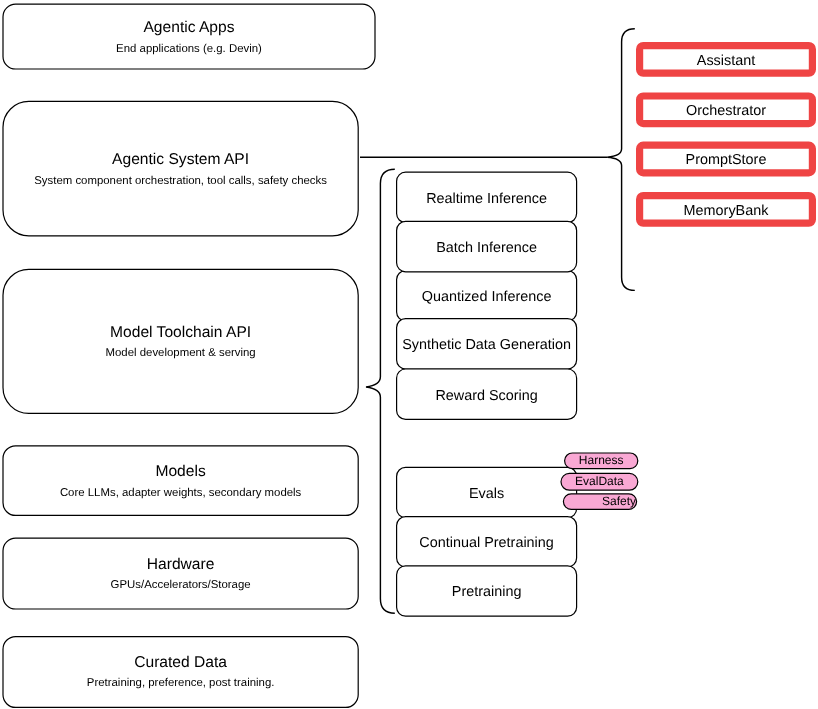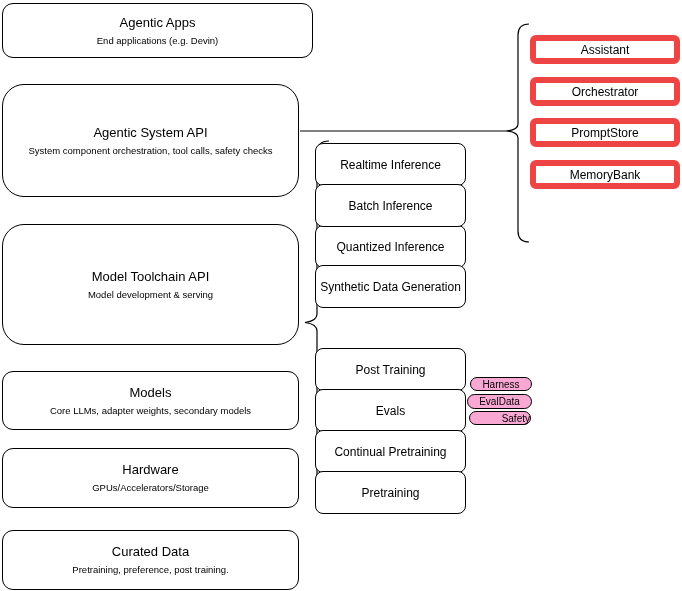--- a/index.html
+++ b/index.html
@@ -10,21 +10,21 @@
   .box{
     position:absolute;background:#ffffff;border:1px solid #000;
     display:flex;flex-direction:column;align-items:center;justify-content:center;
     text-align:center;box-sizing:border-box;
   }
   .big-box{border-radius:11px;}
   .round-box{border-radius:22px;}
   .box .title{font-size:13px;line-height:16px;}
   .box .subtitle{font-size:9.5px;line-height:13px;margin-top:3px;}
   .mid-box{
-    position:absolute;left:315px;width:151px;height:43px;background:#fff;
+    position:absolute;left:330px;width:151px;height:43px;background:#fff;
     border:1px solid #000;border-radius:8px;display:flex;align-items:center;
     justify-content:center;font-size:12px;box-sizing:border-box;text-align:center;
   }
   .right-box{
     position:absolute;left:530px;width:150px;height:29px;background:#fff;
     border:6px solid #ef4444;border-radius:6px;display:flex;align-items:center;
     justify-content:center;font-size:12px;box-sizing:border-box;text-align:right;
   }
   .pill{
     position:absolute;background:#f9a8d4;border:1px solid #000;border-radius:8px;
@@ -82,22 +82,22 @@
   </div>
   <div class="mid-box" style="top:225px;">
     <span>Quantized Inference</span>
   </div>
   <div class="mid-box" style="top:184px;">
     <span>Batch Inference</span>
   </div>
   <div class="mid-box" style="top:265px;">
     <span>Synthetic Data Generation</span>
   </div>
-  <div class="mid-box" style="top:348px;">
-    <span>Post Training</span>
+  <div class="mid-box" style="top:307px;">
+    <span>Reward Scoring</span>
   </div>
   <div class="mid-box" style="top:389px;">
     <span>Evals</span>
   </div>
   <div class="mid-box" style="top:430px;">
     <span>Continual Pretraining</span>
   </div>
   <div class="mid-box" style="top:471px;">
     <span>Pretraining</span>
   </div>

